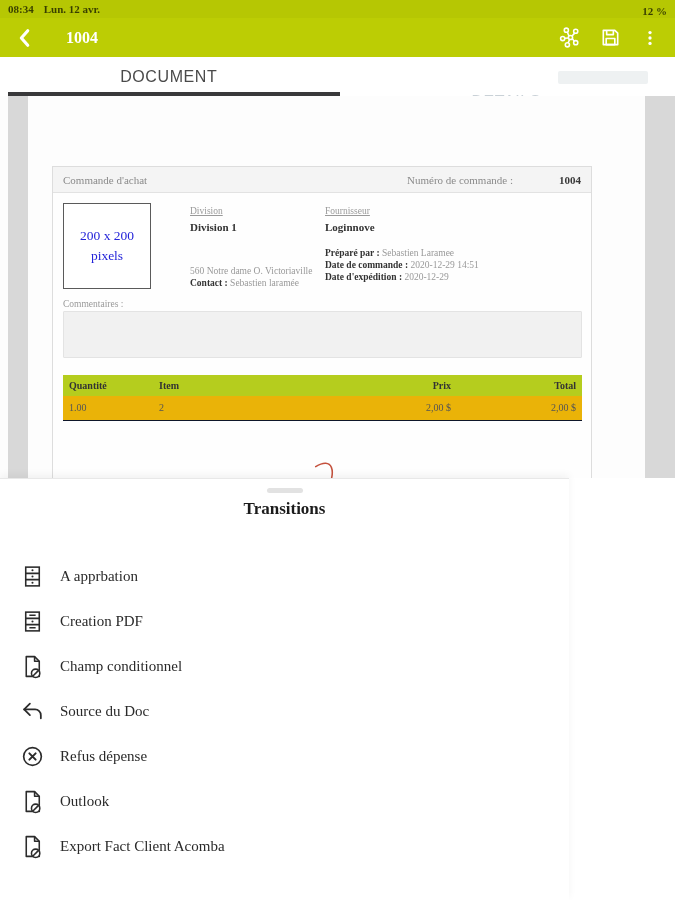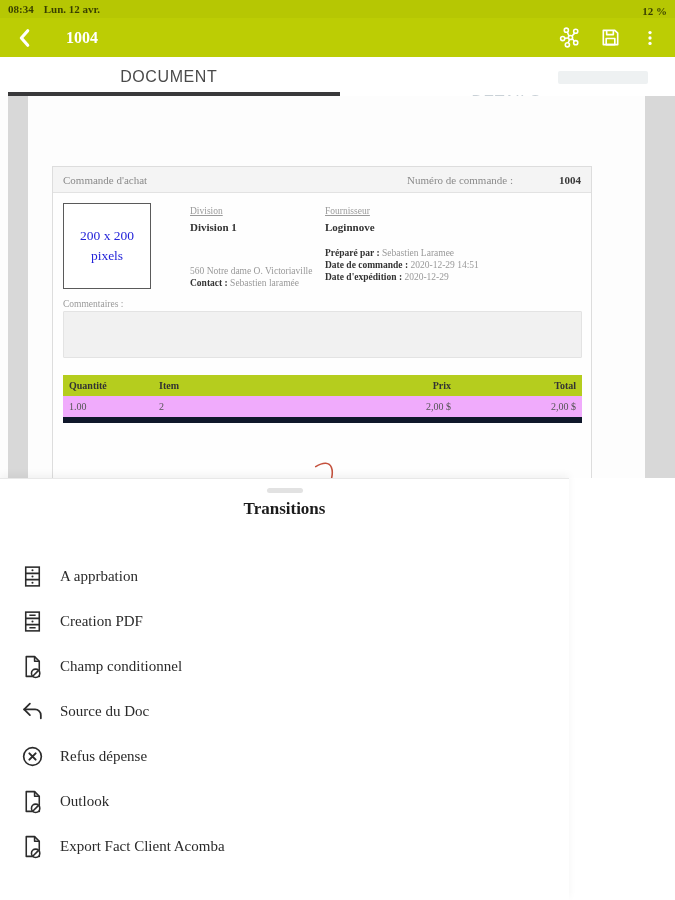--- a/index.html
+++ b/index.html
@@ -62,21 +62,21 @@
   .blk .sp32 { height:32px; } .blk .sp14 { height:14px; }
   .blk b { color:#333; }
   .lbl-val b { font-weight:bold; }
 
   .comments-label { position:absolute; left:10px; top:106px; font-size:9.5px; color:#999; }
   .comments-box { position:absolute; left:10px; top:118px; width:519px; height:47px;
     background:#f1f1f1; border:1px solid #e3e3e3; border-radius:1px; }
 
   .items-table { position:absolute; left:10px; top:182px; width:519px; border-collapse:collapse; font-size:10px; }
   .items-table th { background:#b5cd1e; color:#333; font-weight:bold; height:21px; text-align:left; padding:0 6px; }
-  .items-table td { color:#555; height:24px; padding:0 6px; border-bottom:6px solid #0f172a; background:#f0abfc; }
+  .items-table td { color:#555; height:24px; padding:0 6px; border-bottom:1px solid #0f172a; background:#eab308; }
   .items-table .r { text-align:right; }
   .c-qty { width:90px; } .c-item { width:190px; } .c-prix { width:114px; } .c-total { width:125px; }
 
   .signature { position:absolute; left:72px; top:262px; }
 
   
   .sheet { left:0; top:478px; width:569px; height:422px; background:#fff;
     border-top:1px solid #e8e8e8; box-shadow:0 -3px 8px rgba(0,0,0,.05); }
   .handle { width:36px; height:5px; border-radius:3px; background:#e2e2e2; margin:9px auto 4px; cursor:grab; }
   .sheet-title { text-align:center; font-size:17px; font-weight:bold; color:#1b1b1b; line-height:24px; }

